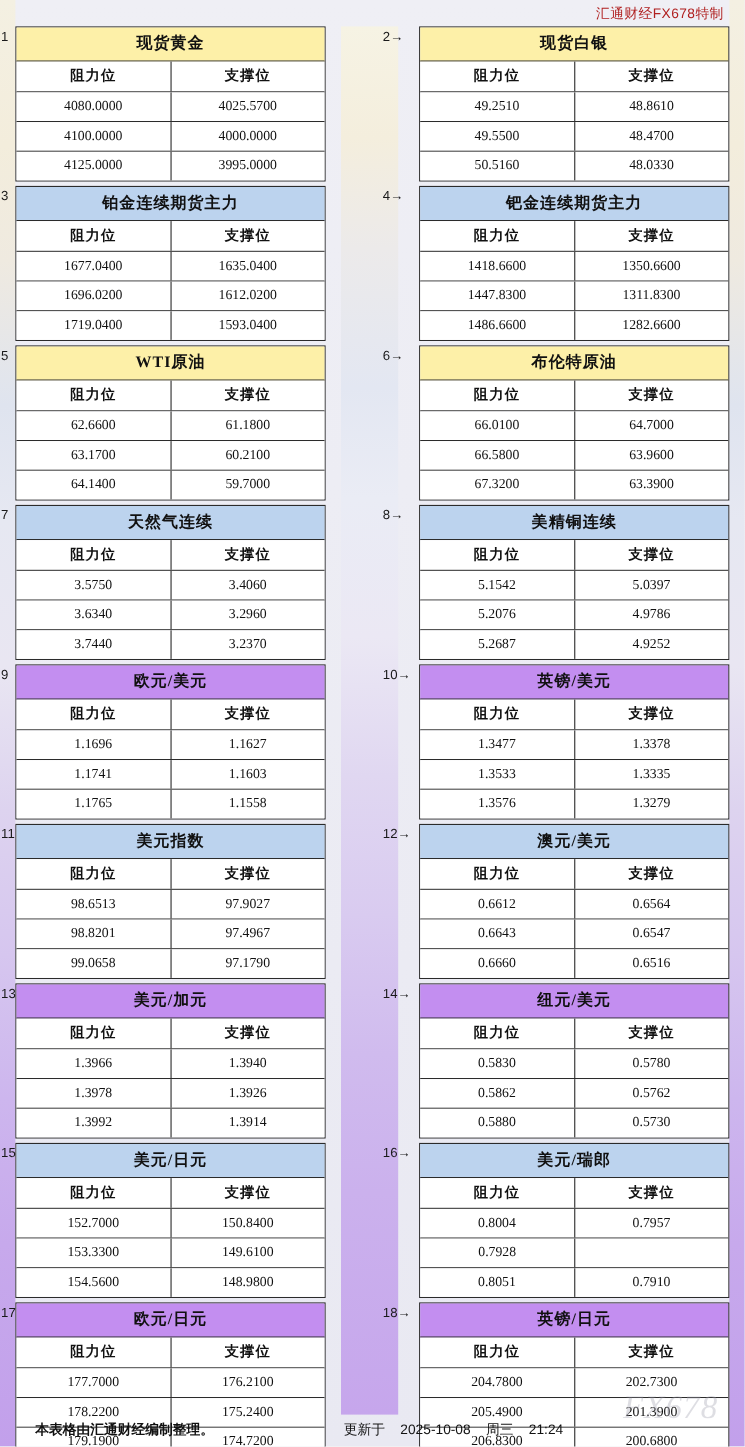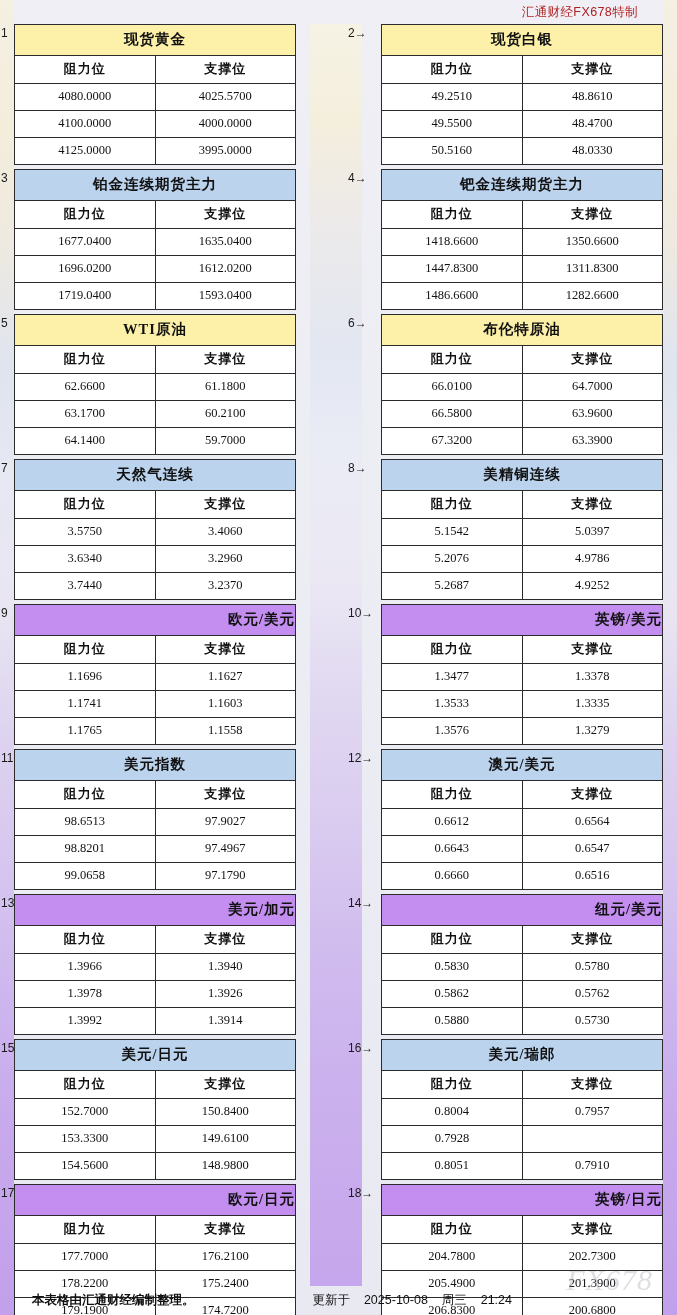--- a/index.html
+++ b/index.html
@@ -51,21 +51,21 @@
       #f6f3e4 0%, #f4eedd 8%, #eceaea 16%,
       #e3e7f2 26%, #eaecf5 34%,
       #ebe8f4 44%, #e0d7f1 54%,
       #d9cbf0 64%, #d0bbee 74%,
       #cbb1ed 84%, #c6a6ec 100%);
   }
 
   
   .topbar {
     position: absolute;
-    left: 4px; top: 0;
+    left: 24px; top: 0;
     width: 649px; height: 24px;
     display: flex;
     align-items: center;
     justify-content: flex-end;
     padding-right: 15px;
     box-sizing: border-box;
   }
   .brand {
     font-size: 12.5px;
     color: #b02020;
@@ -100,21 +100,21 @@
     font-size: 14.5px;
     font-weight: bold;
     color: #111;
     padding: 5px 0 6px 0;
     border-bottom: 1px solid #2b2b2b;
     font-family: "Liberation Serif", serif;
     letter-spacing: 1px;
   }
   .t-gold { background: #fdf0a8; }
   .t-blue { background: #bcd3ee; }
-  .t-purple { background: #c38ef0; text-align: right; }
+  .t-purple { background: #c38ef0; }
 
   .bl-head {
     display: flex;
     background: #ffffff;
     border-bottom: 1px solid #2b2b2b;
   }
   .bl-head > div {
     width: 50%;
     text-align: center;
     font-size: 13px;

